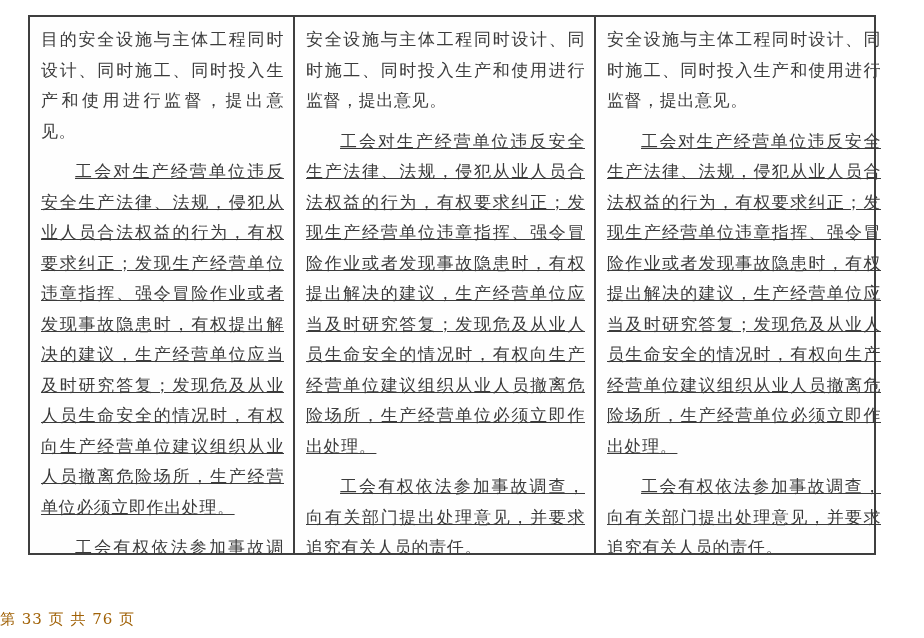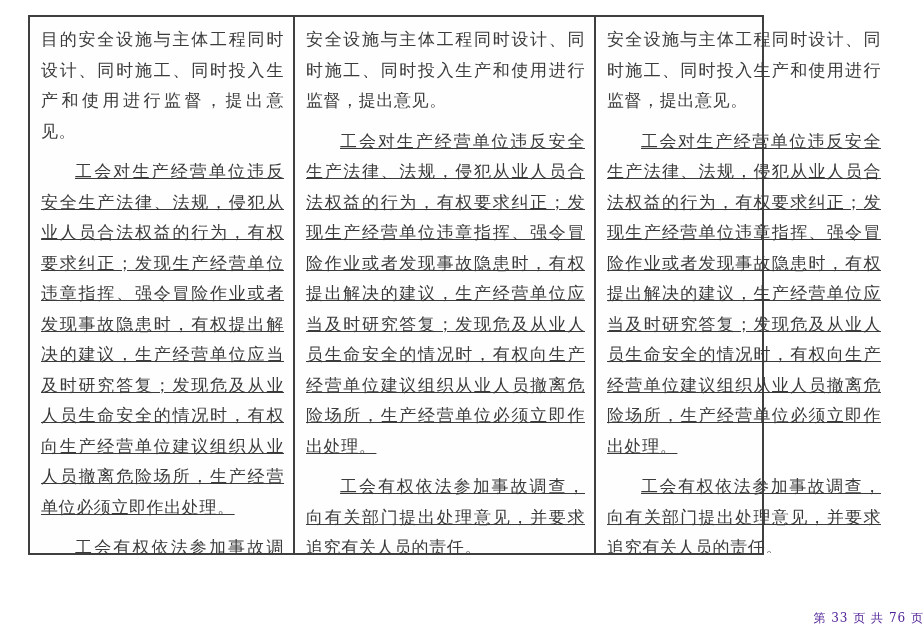--- a/index.html
+++ b/index.html
@@ -16,21 +16,21 @@
     position: relative;
     width: 924px;
     height: 638px;
     background: #ffffff;
   }
 
   .comparison-table {
     position: absolute;
     left: 28px;
     top: 15px;
-    width: 736px;
+    width: 848px;
     height: 540px;
     display: grid;
     grid-template-columns: 265px 301px 294px;
     border: 2px solid #3f3f3f;
     background: #fefefe;
   }
 
   .table-cell {
     border-right: 2px solid #3f3f3f;
     padding: 7px 9px 0 11px;
@@ -54,23 +54,23 @@
   .table-cell p.indent {
     text-indent: 2em;
     text-decoration: underline;
   }
 
   .page-footer {
     position: absolute;
     left: 0;
     right: 0;
     top: 610px;
-    text-align: right;
-    font-size: 12px;
-    color: #4c1d95;
+    text-align: left;
+    font-size: 15px;
+    color: #a16207;
     letter-spacing: 1px;
     font-weight: 500;
   }
 </style>
 </head>
 <body>
 
 <div class="page">
 
   <div class="comparison-table">

